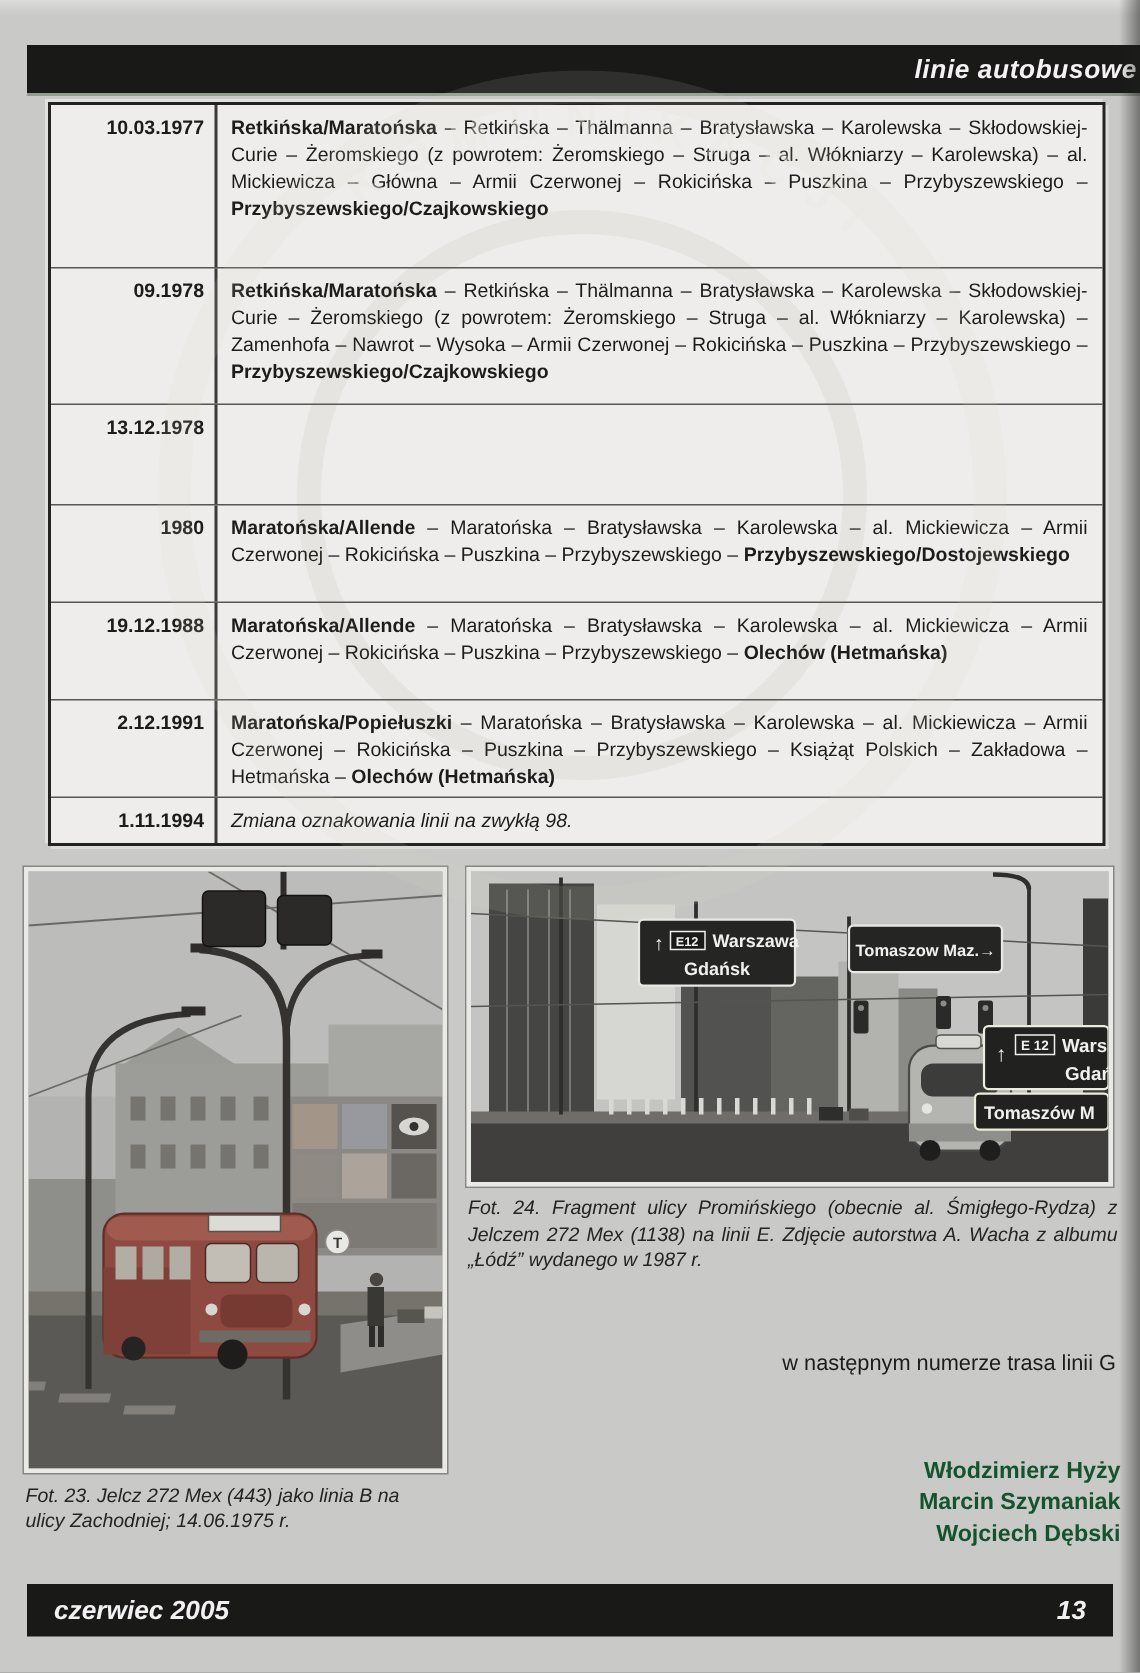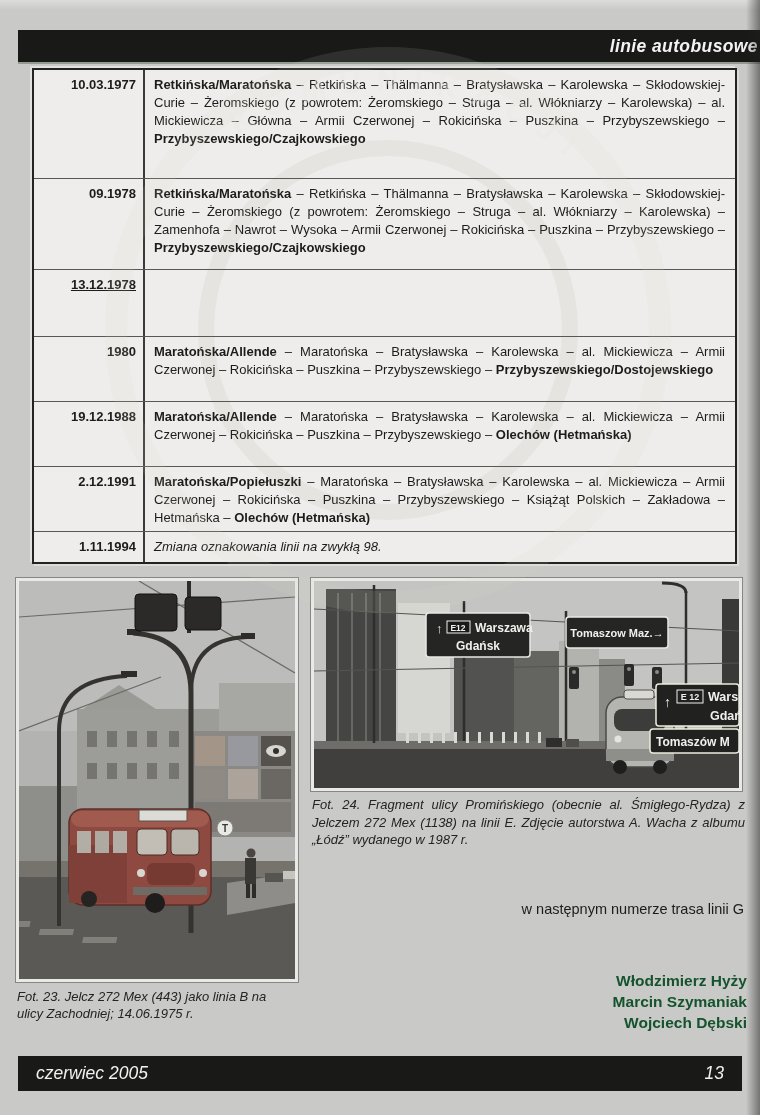--- a/index.html
+++ b/index.html
@@ -14,36 +14,36 @@
     background:linear-gradient(to bottom, rgba(255,255,255,0.35), rgba(255,255,255,0)); pointer-events:none; }
 
   
   .bar-top { position:absolute; left:18px; top:30px; width:752px; height:32px;
     background:#191917; display:flex; align-items:center; justify-content:flex-end;
     padding-right:12px; box-sizing:border-box; box-shadow:0 2px 0 rgba(45,70,45,0.35); }
   .bar-top .bar-title { color:#f4f2f4; font-style:italic; font-weight:bold; font-size:17.5px; letter-spacing:0.4px; }
   .bar-bottom { position:absolute; left:18px; top:1056px; width:724px; height:35px;
     background:#191917; display:flex; align-items:center; justify-content:space-between;
     padding:0 18px; box-sizing:border-box; }
-  .bar-bottom span { color:#f2f0f2; font-style:italic; font-weight:normal; font-size:17.5px; }
+  .bar-bottom span { color:#f2f0f2; font-style:italic; font-weight:bold; font-size:17.5px; }
 
   
   .rtable { position:absolute; left:32px; top:68px; width:705px;
     background:#eeedeb; border:2px solid #232321; box-sizing:border-box;
     box-shadow:-2px -2px 0 rgba(255,255,255,0.45), 2px 2px 0 rgba(255,255,255,0.35); }
   .trow { display:flex; border-bottom:1px solid #595753; }
   .trow:last-child { border-bottom:none; }
   .tdate { flex:0 0 111px; width:111px; border-right:2px solid #3c3a38; box-sizing:border-box;
     text-align:right; padding:6px 7px 4px 2px; font-weight:bold; font-size:13px; line-height:1.38; }
   .ttext { flex:1; padding:6px 10px 4px 9px; font-size:13px; line-height:1.38;
     text-align:justify; }
   .ttext b { font-weight:bold; }
   .trow.note .ttext { font-style:italic; text-align:left; }
   .trow:nth-child(1) { min-height:108px; } .trow:nth-child(2) { min-height:90px; }
-  .trow:nth-child(3) { min-height:66px;text-decoration:underline; } .trow:nth-child(4) { min-height:64px; }
+  .trow:nth-child(3) { min-height:66px; } .trow:nth-child(4) { min-height:64px; }
   .trow:nth-child(5) { min-height:64px; } .trow:nth-child(6) { min-height:62px; }
   .trow:nth-child(7) { min-height:30px; }
 
   
   .photo { position:absolute; background:#a8a8a4; border:3px solid #e9e9e5;
     box-shadow:0 0 0 1px #868682; box-sizing:border-box; overflow:hidden; }
   .photo-left  { left:16px;  top:578px; width:282px; height:404px; }
   .photo-right { left:311px; top:578px; width:431px; height:213px; }
   .photo svg { display:block; width:100%; height:100%; }
   svg text { font-family:"Liberation Sans", sans-serif; }

